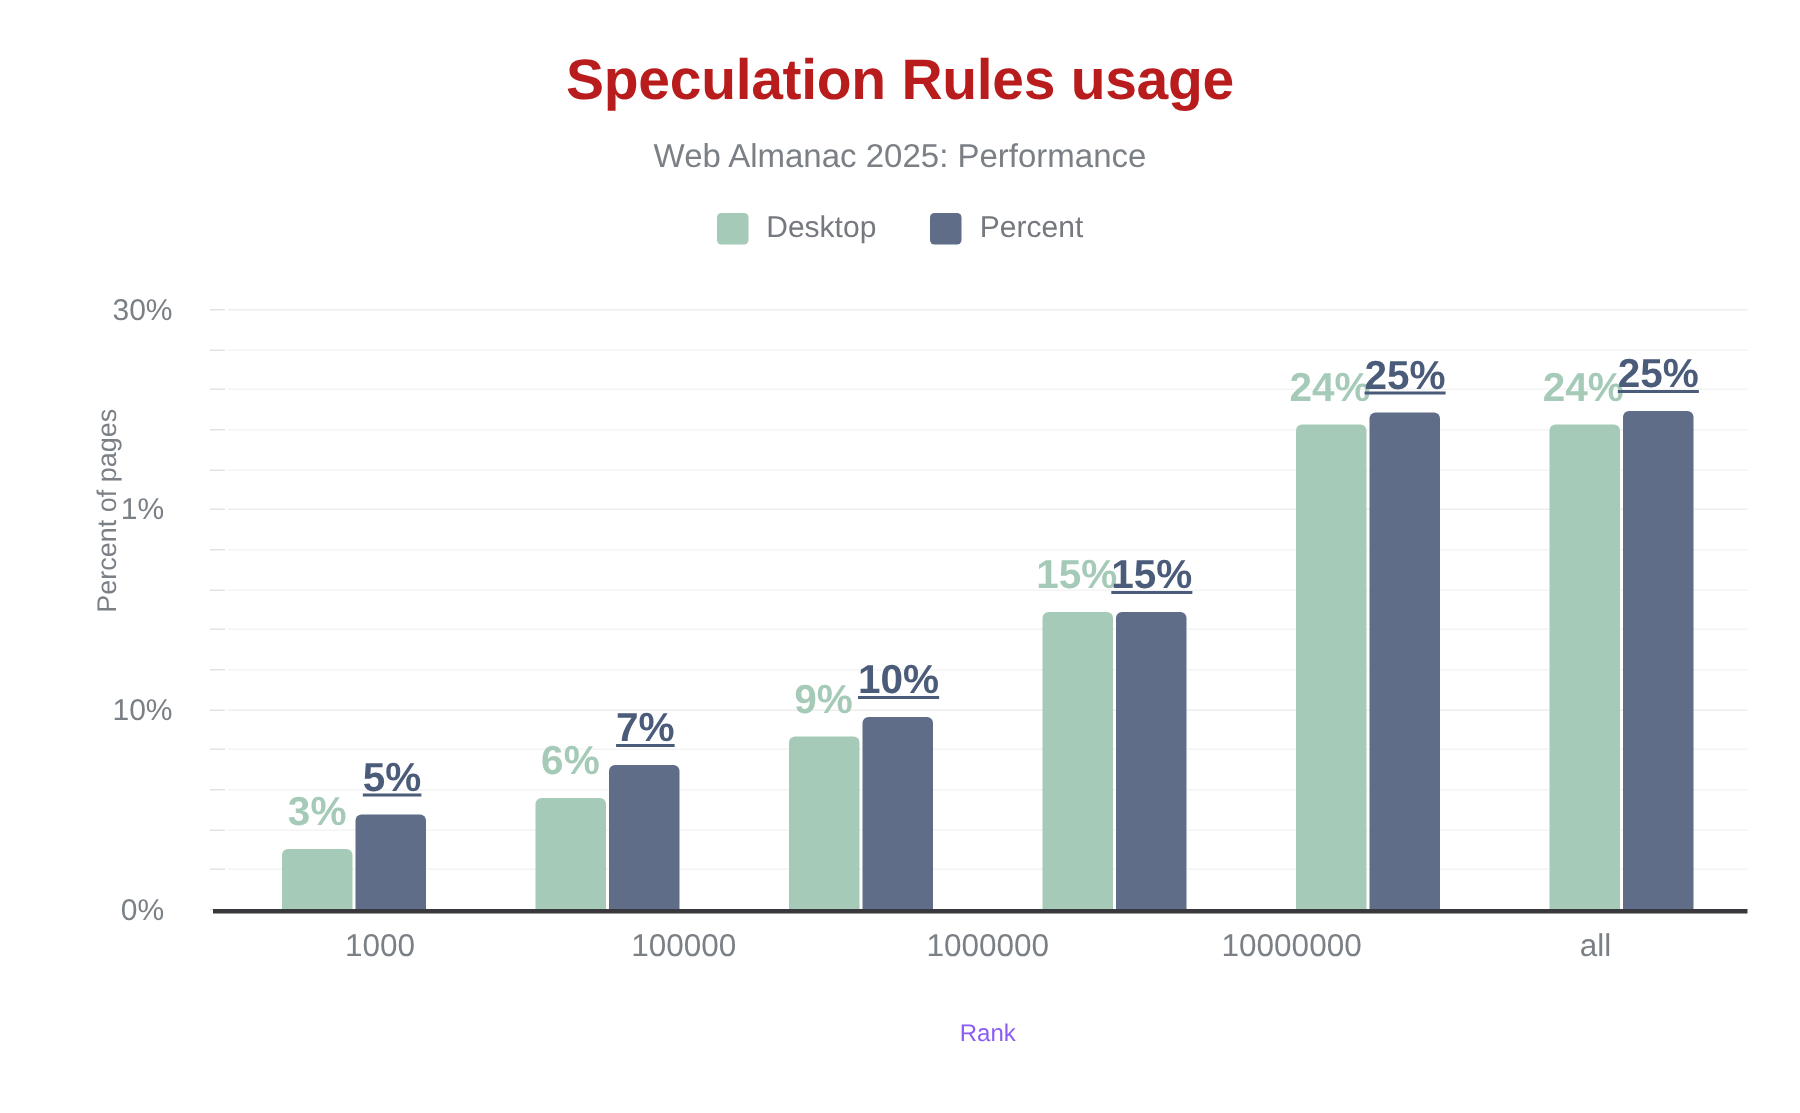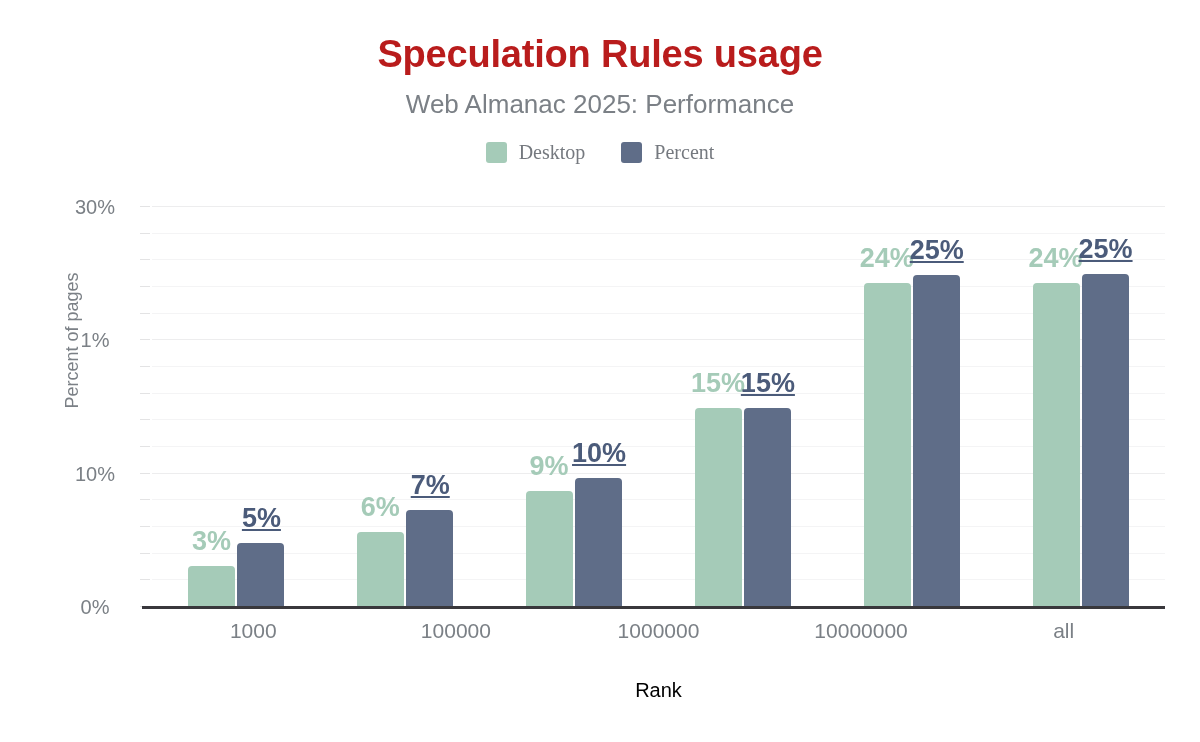--- a/index.html
+++ b/index.html
@@ -33,21 +33,21 @@
     color: #b91c1c;
     letter-spacing: -0.2px;
     line-height: 44px;
   }
   .chart-subtitle {
     position: absolute;
     top: 90px;
     left: 0;
     width: 1200px;
     text-align: center;
-    font-size: 26px;
+    font-size: 22px;
     font-weight: normal;
     color: #7b8086;
     line-height: 28px;
   }
 
   
   .legend {
     position: absolute;
     top: 141px;
     left: 0;
@@ -65,21 +65,20 @@
   .legend-swatch {
     width: 21px;
     height: 21px;
     border-radius: 3px;
     display: block;
   }
   .legend-label {
     font-size: 20px;
     color: #75797f;
     line-height: 22px;
-    font-family: Liberation Serif, serif;
   }
 
   
   .plot {
     position: absolute;
     left: 152px;
     top: 207px;
     width: 1013px;
     height: 400px;
   }
@@ -190,22 +189,22 @@
     font-size: 21px;
     color: #7b8086;
     line-height: 26px;
   }
   .x-axis-title {
     position: absolute;
     left: 152px;
     top: 678px;
     width: 1013px;
     text-align: center;
-    font-size: 20px;
-    color: #000000;
+    font-size: 16px;
+    color: #8b5cf6;
     line-height: 24px;
   }
 </style>
 </head>
 <body>
 
 <div class="chart-root">
 
   <div class="chart-title">Speculation Rules usage</div>
   <div class="chart-subtitle">Web Almanac 2025: Performance</div>

